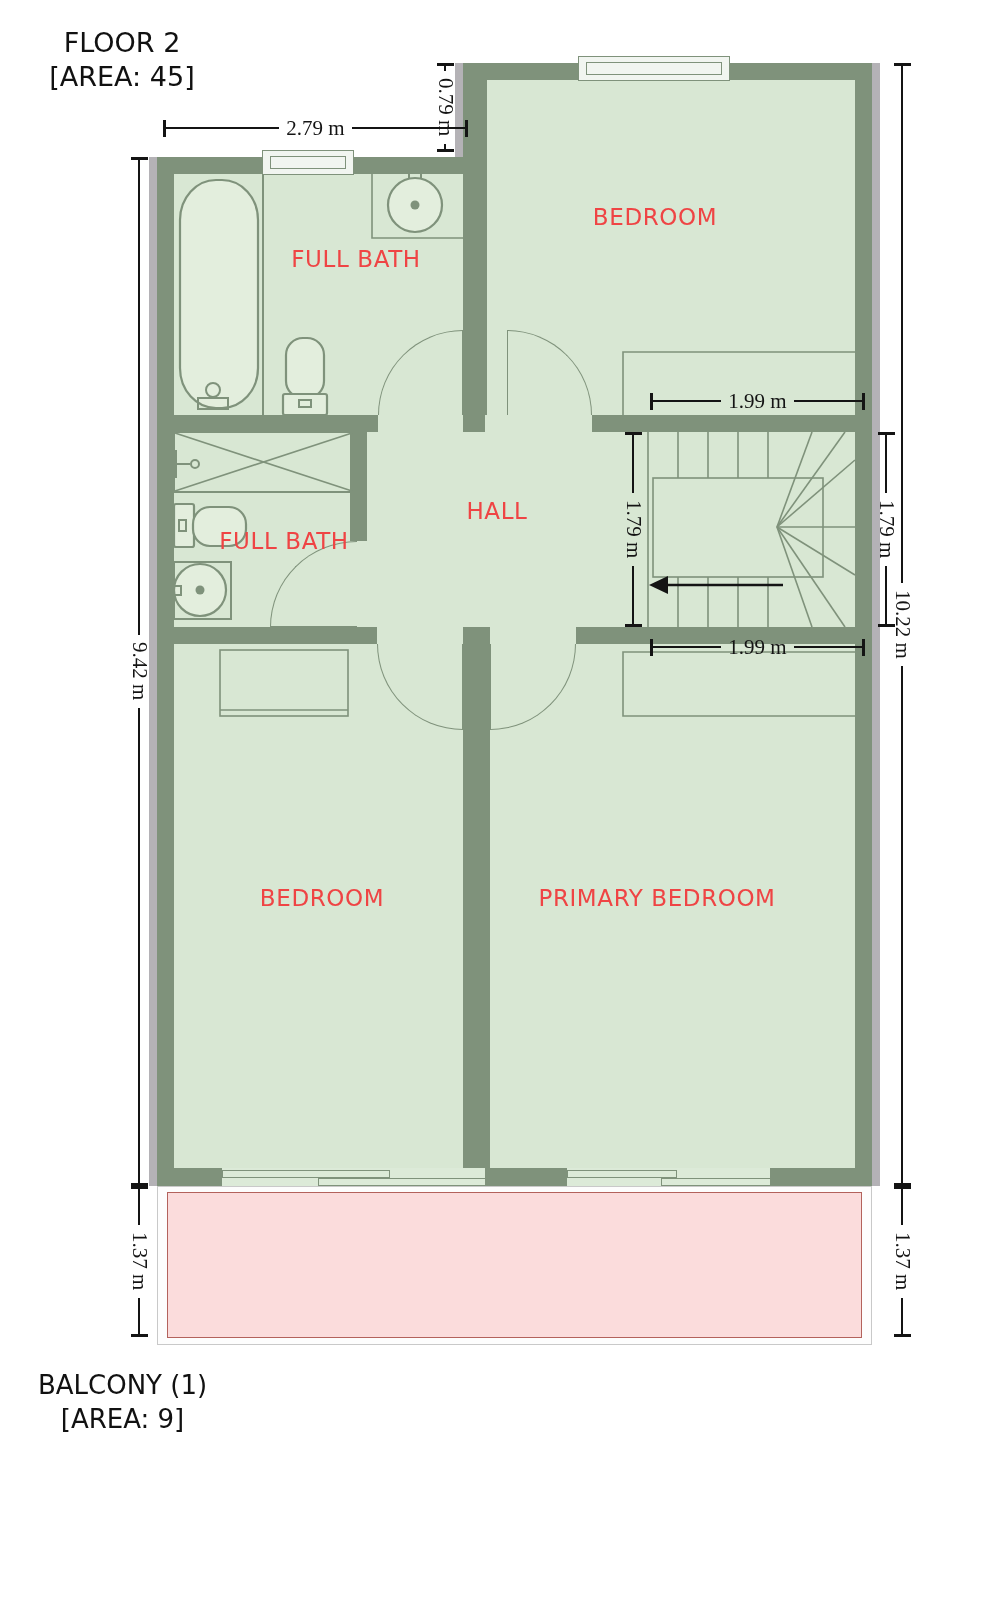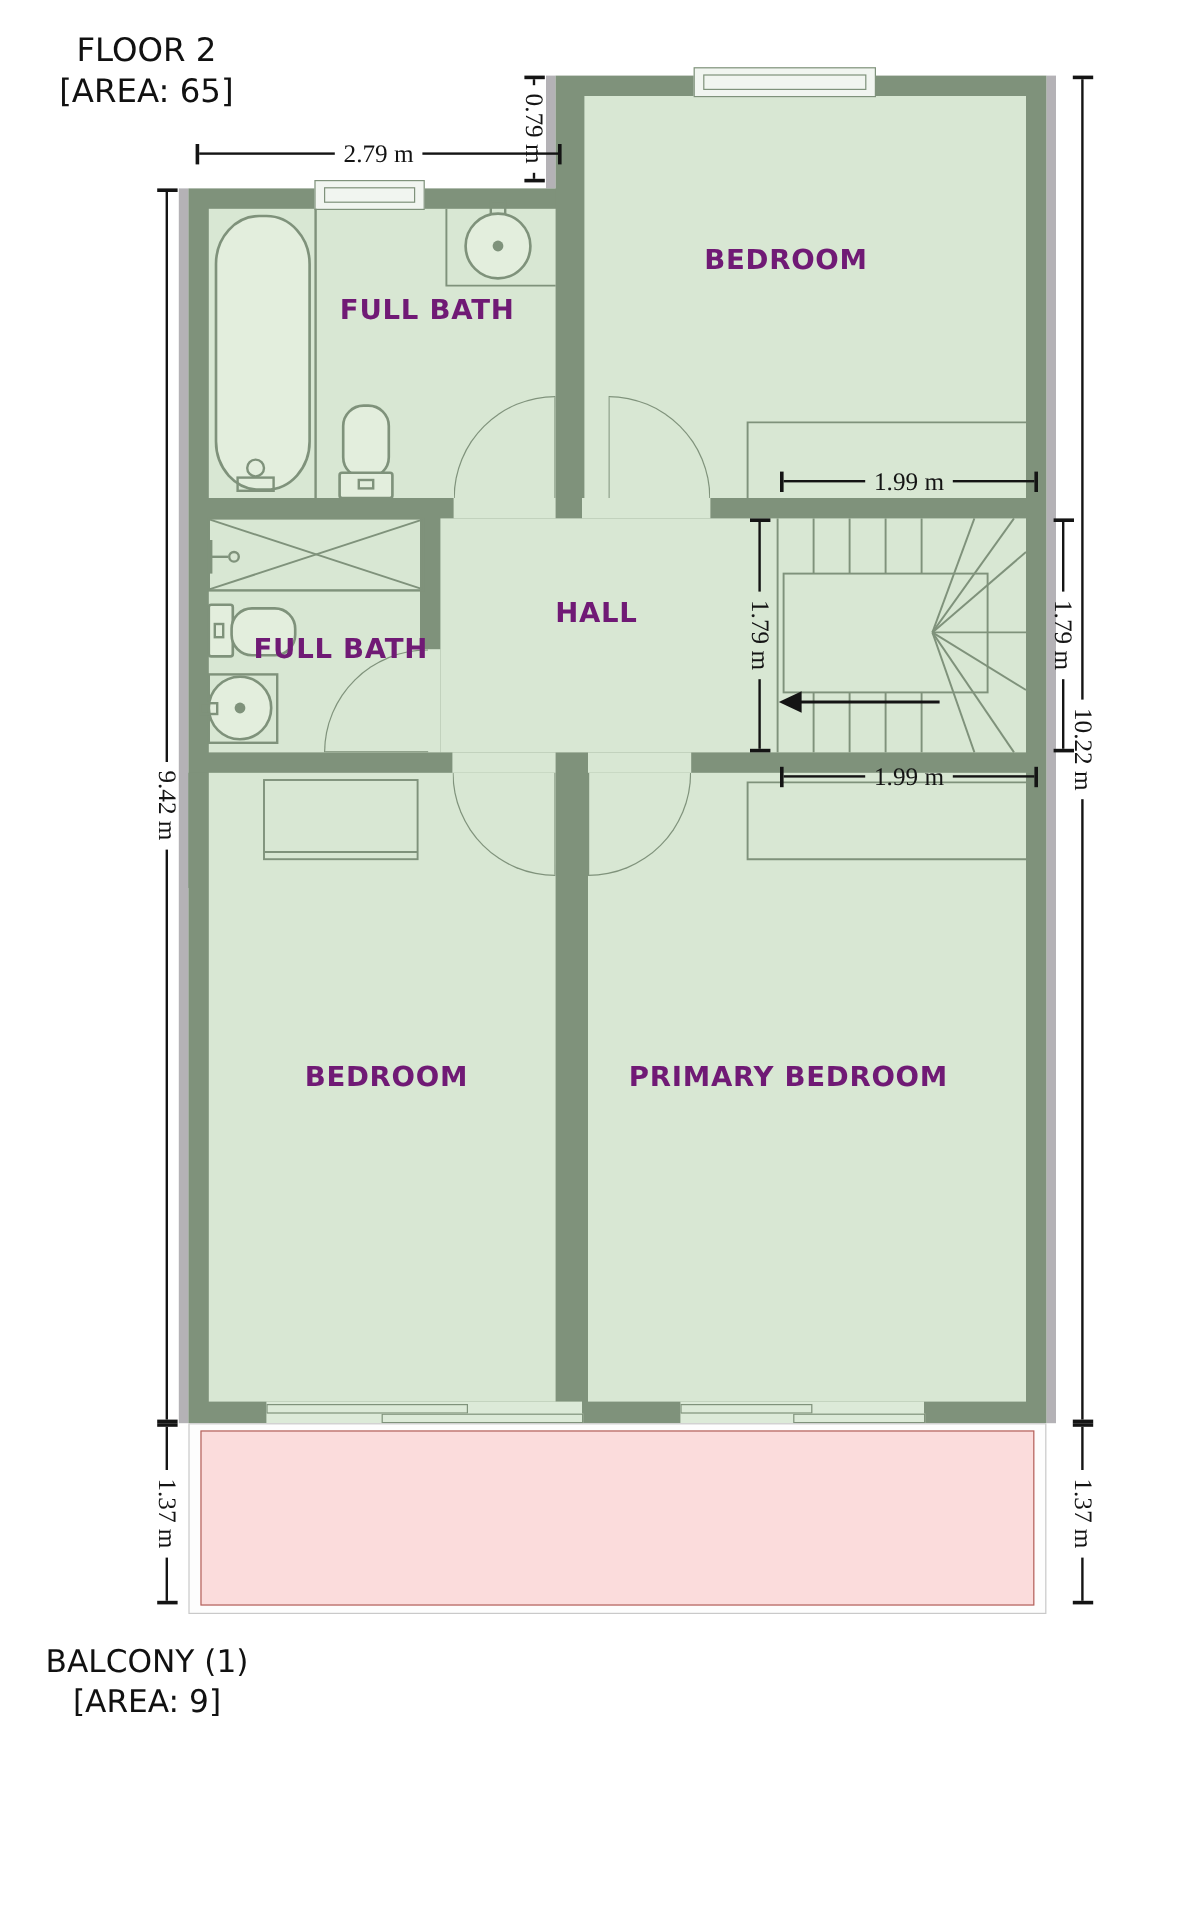--- a/index.html
+++ b/index.html
@@ -21,21 +21,21 @@
   .door{position:absolute;border:0 solid var(--c-wall,#7f927b);box-sizing:border-box;background:transparent;}
   .arc-tl{border-top-left-radius:100% 100%;}
   .arc-tr{border-top-right-radius:100% 100%;}
   .arc-bl{border-bottom-left-radius:100% 100%;}
   .arc-br{border-bottom-right-radius:100% 100%;}
   .bt{border-top-width:1.7px}.bb{border-bottom-width:1.7px}
   .bl{border-left-width:1.7px}.br{border-right-width:1.7px}
 
   .room-label{
     position:absolute;transform:translate(-50%,-50%);white-space:nowrap;
-    font-size:23px;letter-spacing:.6px;color:#701a75;font-weight:bold;
+    font-size:23px;letter-spacing:.6px;color:#ef4444;
   }
   .title{position:absolute;text-align:center;font-size:27px;line-height:34px;color:#111;}
   .title div{white-space:nowrap;}
 
   .dim{position:absolute;display:flex;align-items:center;color:var(--c-dim,#141414);
        font-family:"Liberation Serif","DejaVu Serif",serif;font-size:21px;}
   .dim .seg{flex:1;background:var(--c-dim,#141414);}
   .dim .dt{white-space:nowrap;}
   .dim-h{height:18px;flex-direction:row;}
   .dim-h::before,.dim-h::after{content:"";width:3px;height:17px;background:var(--c-dim,#141414);}
@@ -54,21 +54,21 @@
   .blackline{stroke:#141414;stroke-width:2.6;fill:none;}
   .blackfill{fill:#141414;stroke:none;}
 </style>
 </head>
 <body>
 
 <div class="plan">
 
   <div class="title" style="left:38px;top:26px;width:168px">
     <div>FLOOR 2</div>
-    <div>[AREA: 65]</div>
+    <div>[AREA: 45]</div>
   </div>
   <div class="title" style="left:30px;top:1368px;width:185px;font-size:26px">
     <div>BALCONY (1)</div>
     <div>[AREA: 9]</div>
   </div>
 
   <div class="shadow" style="left:149px;top:157px;width:8px;height:1029px"></div>
   <div class="shadow" style="left:872px;top:63px;width:8px;height:1123px"></div>
   <div class="shadow" style="left:455px;top:63px;width:8px;height:94px"></div>
 

